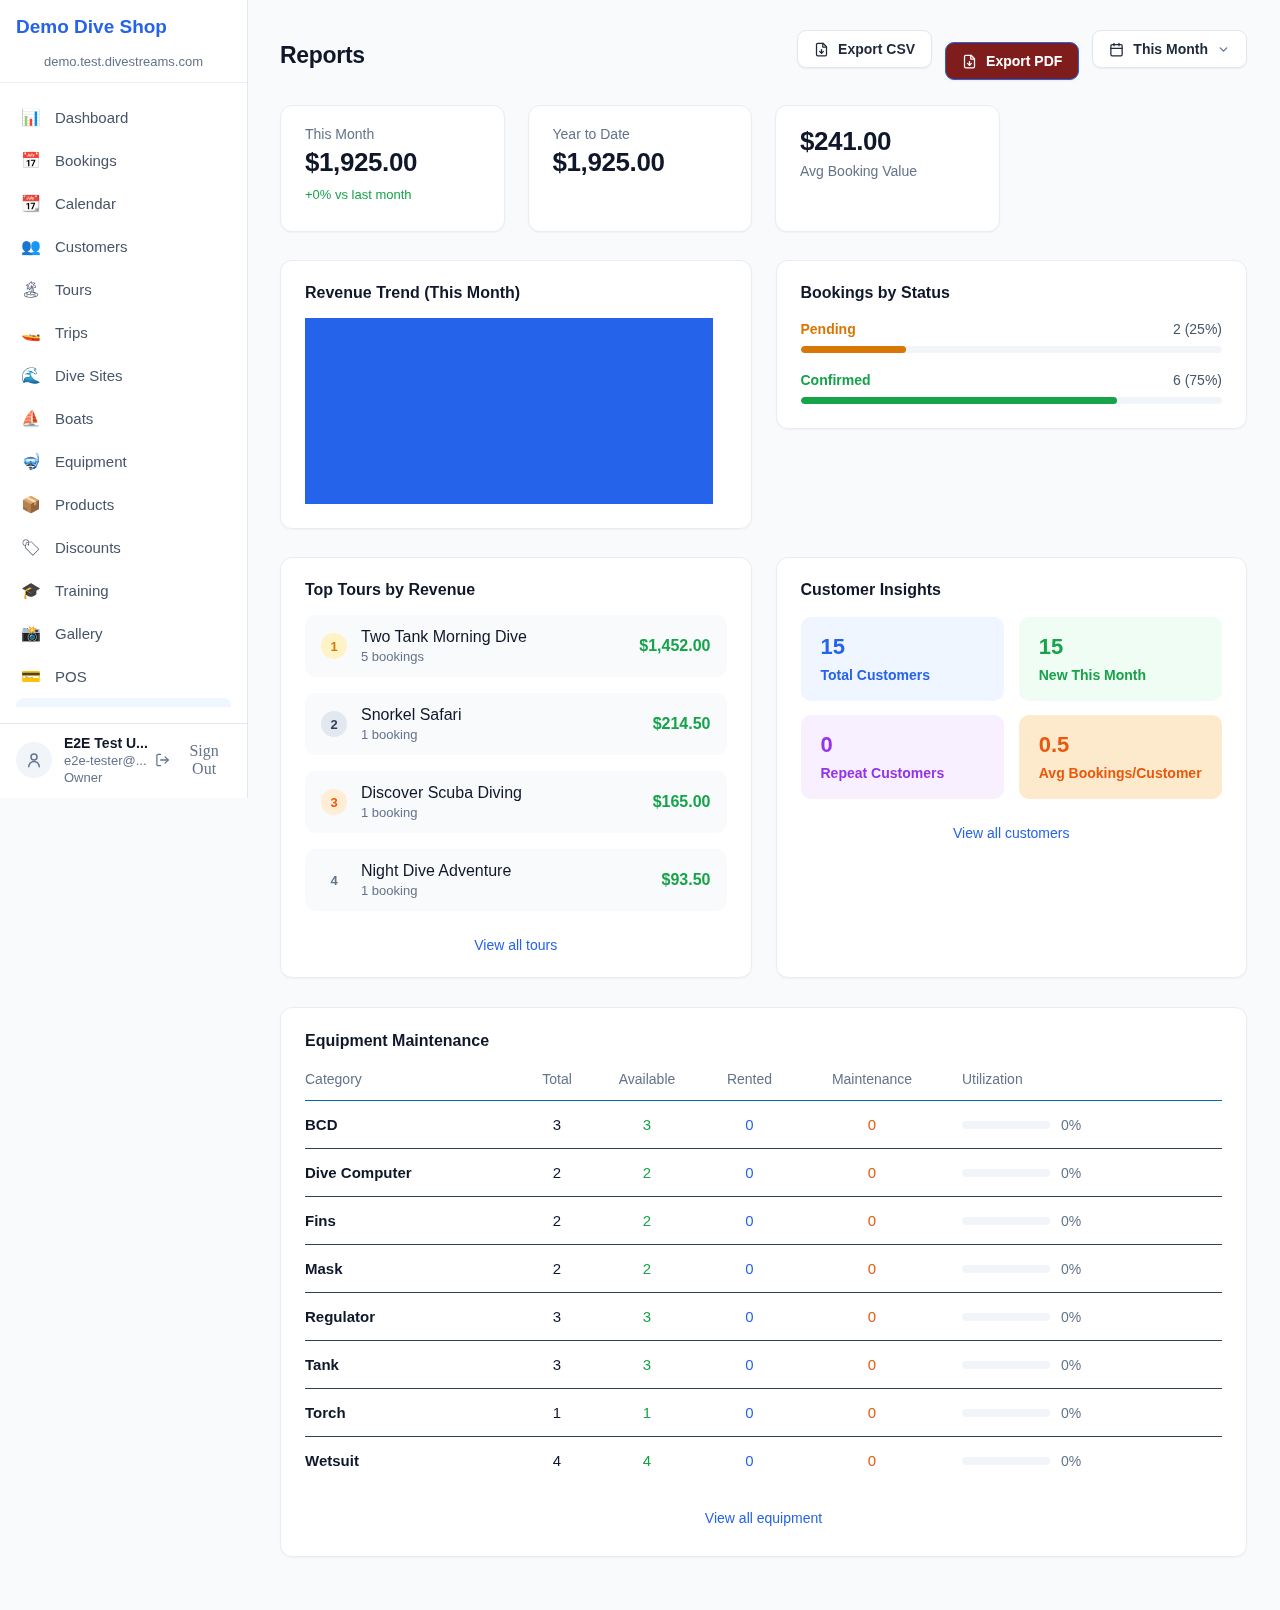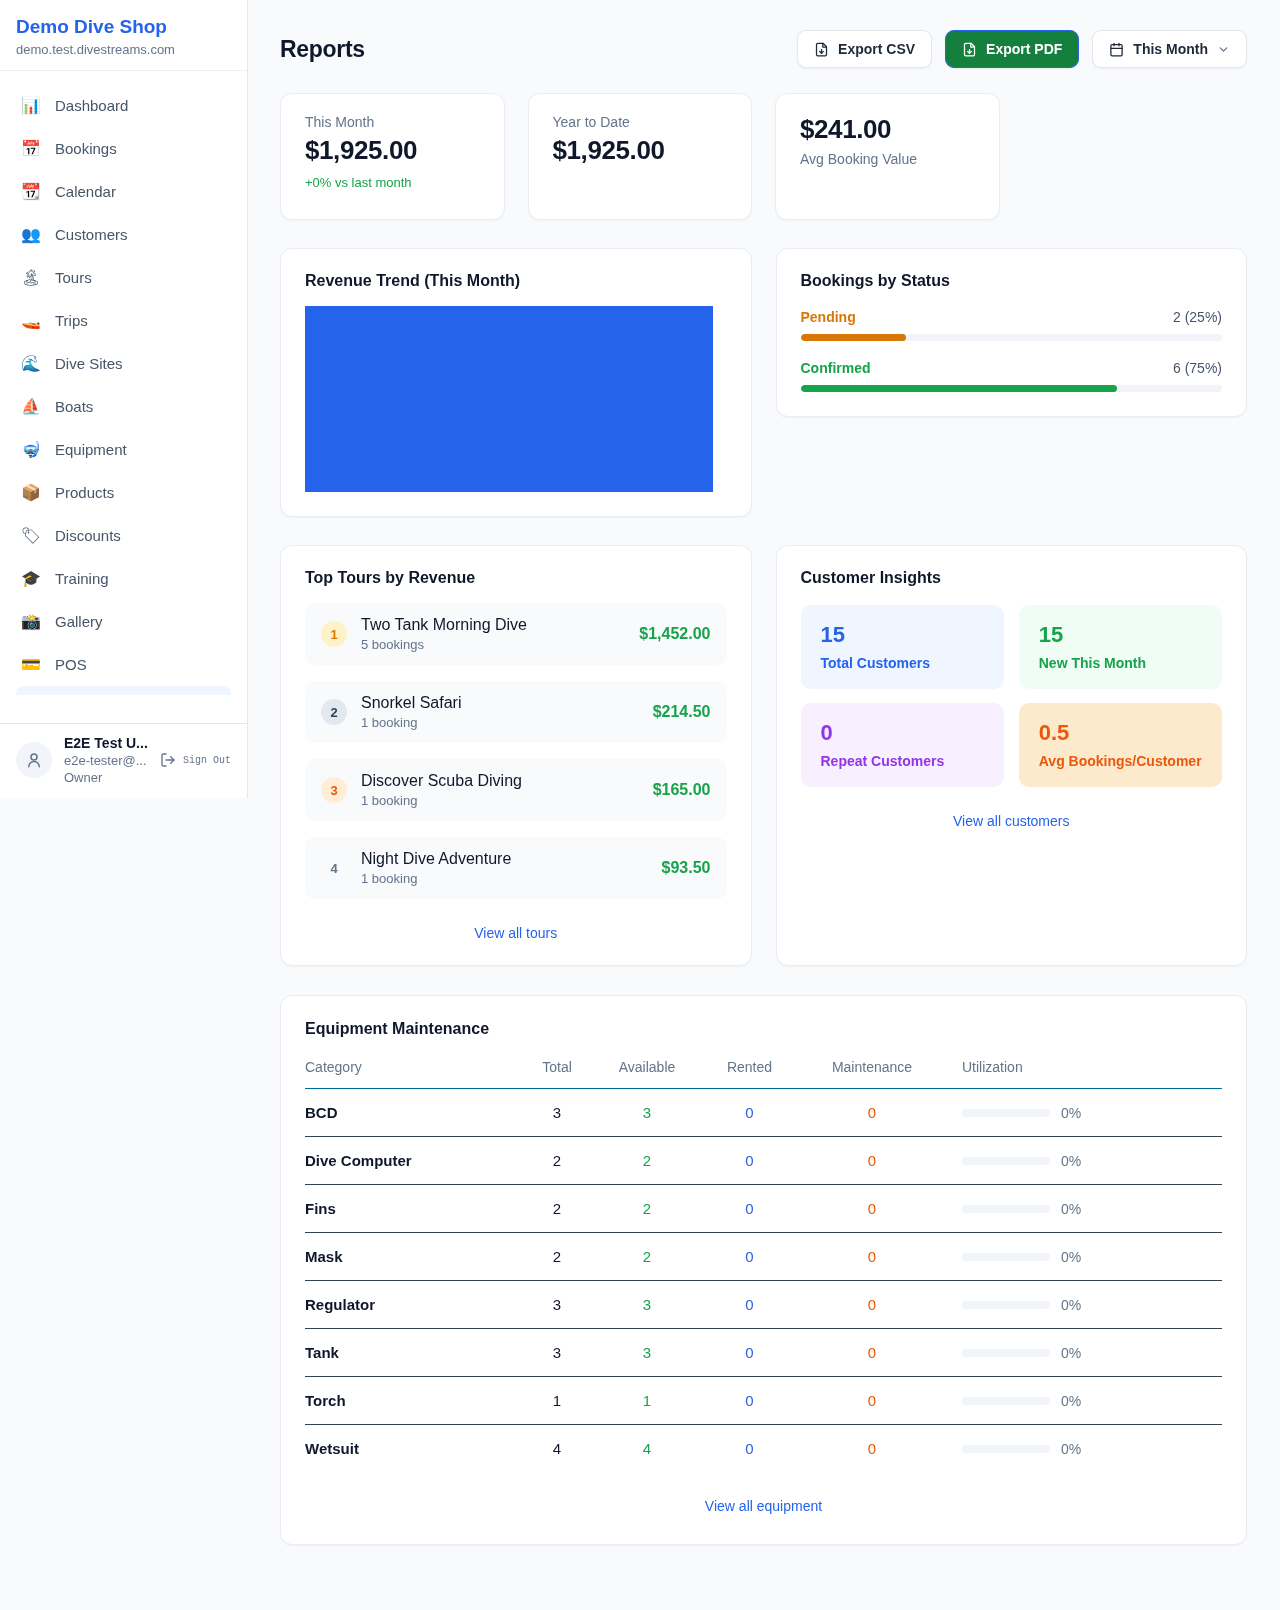--- a/index.html
+++ b/index.html
@@ -8,39 +8,39 @@
     font-family:"Liberation Sans", sans-serif;
     background:#f8fafc;
     color:#0f172a;
     position:relative;
     overflow:hidden;
   }
   
   .sidebar { position:absolute; left:0; top:0; width:248px; height:798px; background:#fff; border-right:1px solid #e2e8f0; }
   .side-head { padding:16px 16px 13px; border-bottom:1px solid #edf1f5; }
   .shop-name { color:#2563eb; font-size:19px; font-weight:bold; }
-  .shop-domain { color:#64748b; font-size:13px; margin-top:4px; }
+  .shop-domain { color:#64748b; font-size:13px; margin-top:16px;text-align:center; }
   .nav { padding:13px 8px 0; }
   .nav-item { display:flex; align-items:center; height:43px; padding:0 12px; border-radius:8px; color:#475569; font-size:15px; cursor:pointer; }
   .nav-icon { width:22px; margin-right:13px; font-size:16px; text-align:center; flex:none; }
   .nav-peek { height:9px; margin:0 8px; background:#eff6ff; border-radius:8px 8px 0 0; }
   .side-footer { position:absolute; bottom:0; left:0; right:0; border-top:1px solid #e2e8f0; padding:11px 16px 13px; display:flex; align-items:center; gap:12px; background:#fff; }
   .avatar { width:36px; height:36px; border-radius:50%; background:#f1f5f9; display:flex; align-items:center; justify-content:center; color:#64748b; flex:none; }
   .user-block { min-width:0; }
   .user-name { font-size:14px; font-weight:bold; color:#0f172a; white-space:nowrap; }
   .user-email, .user-role { font-size:13px; color:#64748b; margin-top:2px; white-space:nowrap; }
-  .signout { display:flex; align-items:center; gap:7px; color:#64748b; font-size:10px; margin-left:auto; cursor:pointer; background:none; border:none; font-family:Liberation Mono, monospace; }
+  .signout { display:flex; align-items:center; gap:7px; color:#64748b; font-size:16px; margin-left:auto; cursor:pointer; background:none; border:none; font-family:Liberation Serif, serif; }
   
   .main { margin-left:248px; padding:30px 33px 0 32px; }
   .page-head { display:flex; align-items:center; }
   .page-title { font-size:23px; font-weight:bold; letter-spacing:-0.3px; }
   .head-actions { margin-left:auto; display:flex; gap:13px; }
   .btn { display:flex; align-items:center; gap:9px; height:38px; padding:0 16px; background:#fff; border:1px solid #e2e8f0; border-radius:9px; font-size:14px; font-weight:bold; color:#1e293b; box-shadow:0 1px 2px rgba(16,24,40,.06); cursor:pointer; font-family:inherit; }
   .btn svg { flex:none; }
-  .btn.primary { background:#15803d; border-color:#2563eb; color:#fff; }
+  .btn.primary { background:#7f1d1d; border-color:#2563eb; color:#fff;margin-top:12px; }
   
   .card { background:#fff; border:1px solid #e9edf3; border-radius:12px; box-shadow:0 1px 2px rgba(16,24,40,.04); }
   .stats { display:grid; grid-template-columns:repeat(4,1fr); gap:23px; margin-top:25px; }
   .stat-card { padding:20px 24px; min-height:127px; }
   .stat-label { font-size:14px; color:#64748b; }
   .stat-value { font-size:26px; font-weight:bold; letter-spacing:-0.4px; margin-top:5px; }
   .stat-card.value-first .stat-value { margin-top:0; }
   .stat-card.value-first .stat-label { margin-top:6px; }
   .stat-delta { font-size:13px; color:#16a34a; margin-top:9px; }
   .grid-2 { display:grid; grid-template-columns:1fr 1fr; gap:24px; margin-top:28px; }

